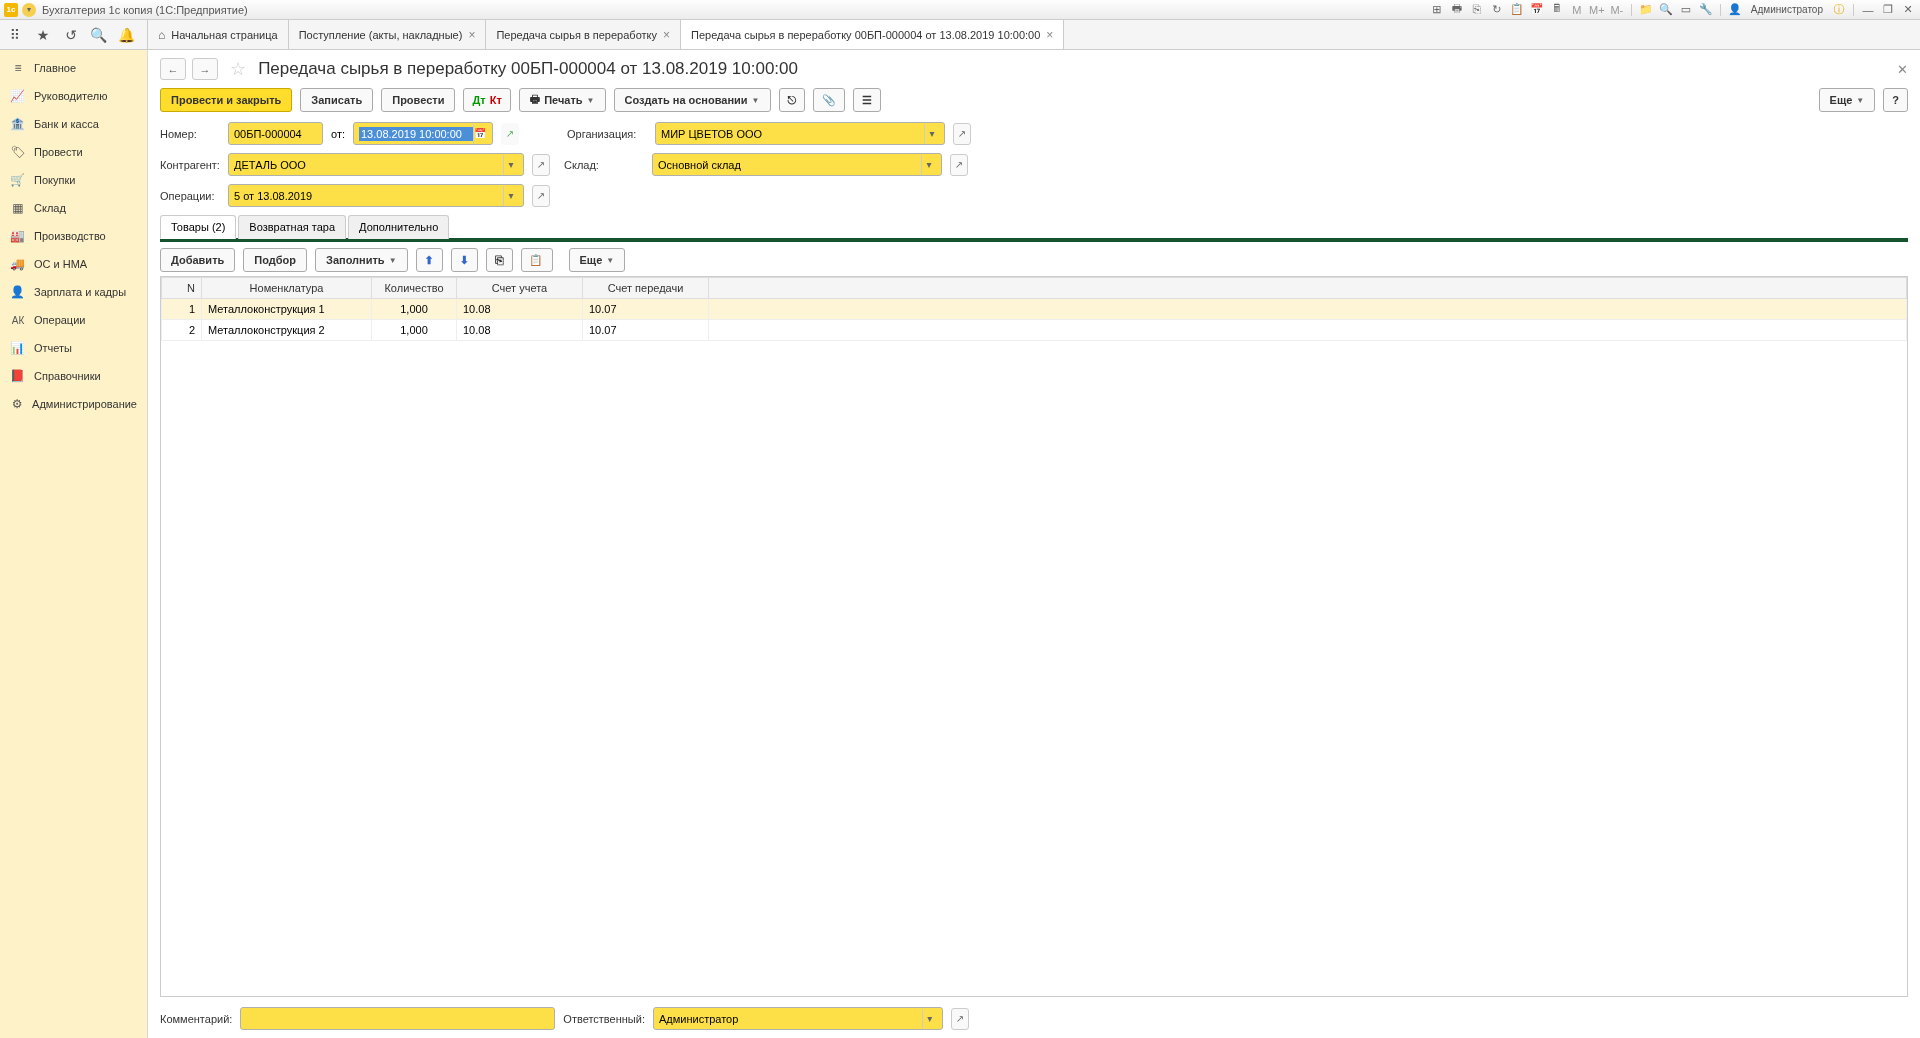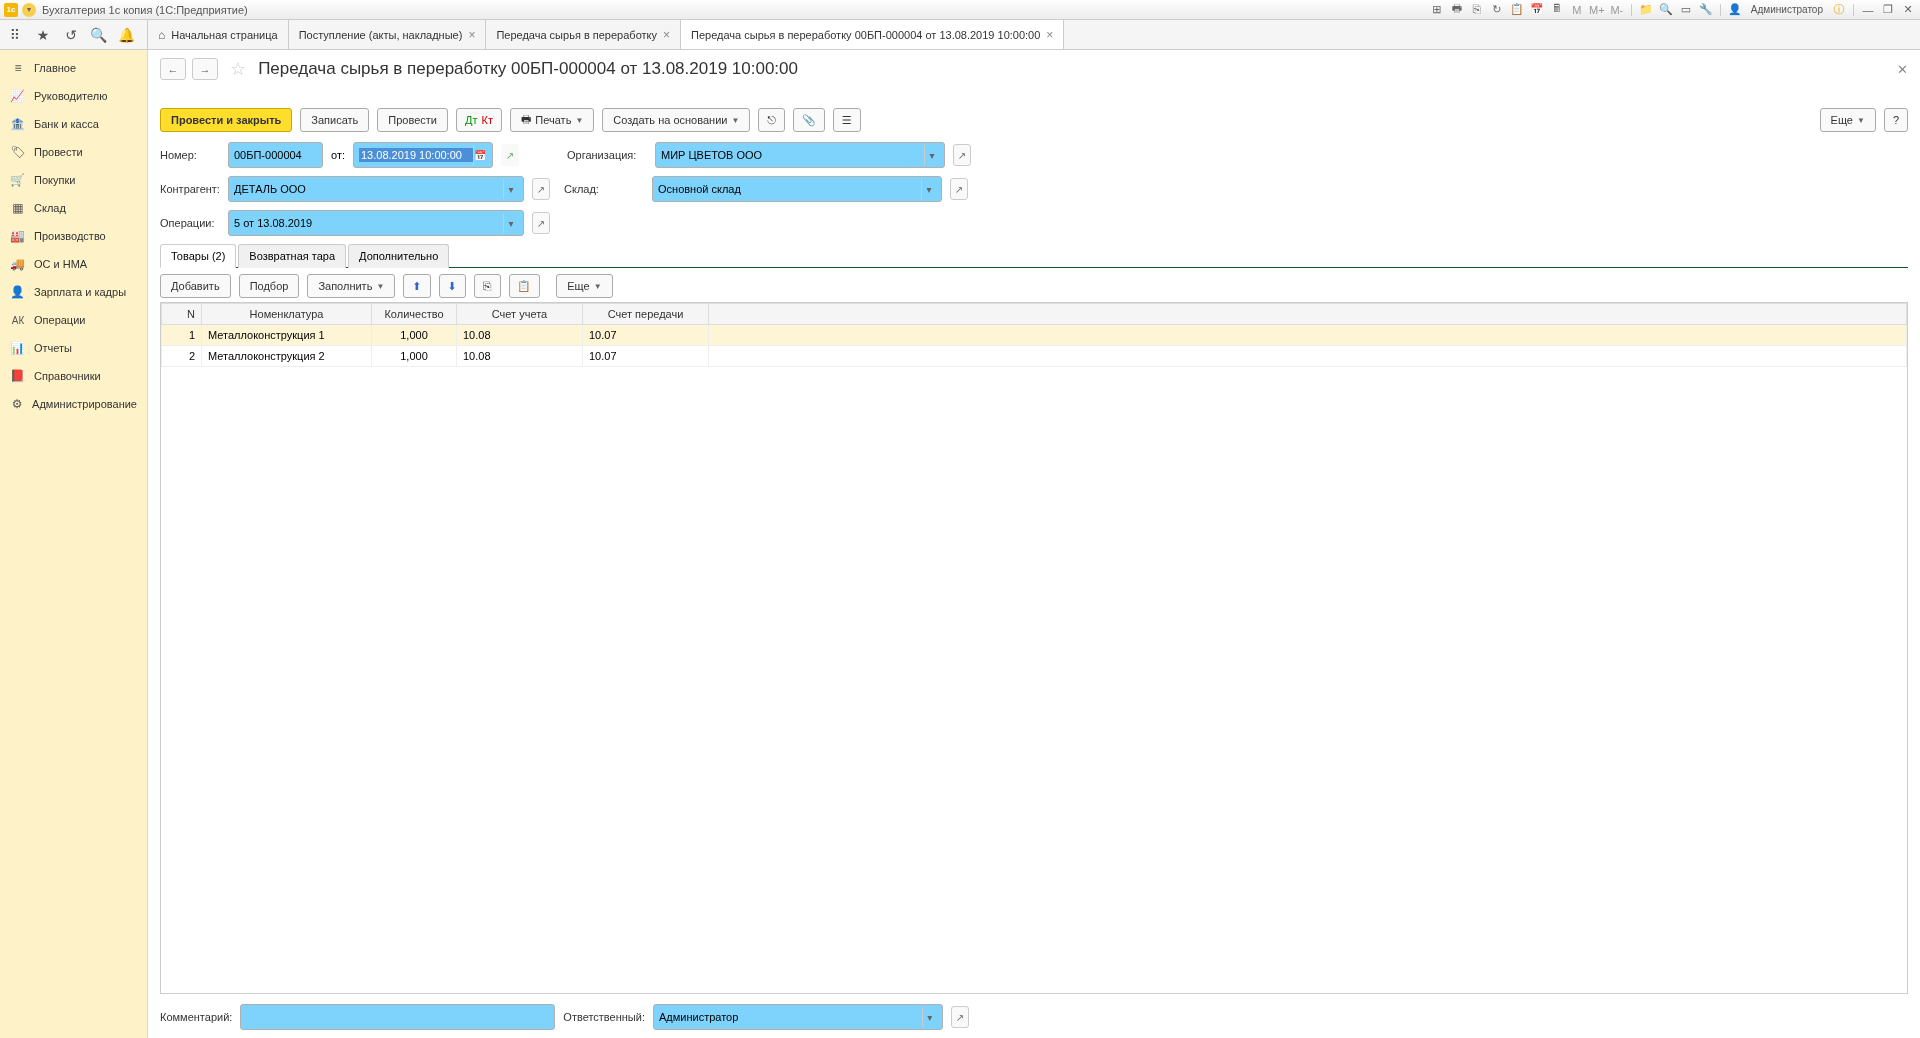--- a/index.html
+++ b/index.html
@@ -38,37 +38,37 @@
 .content { flex: 1; display: flex; flex-direction: column; background: #fff; padding: 8px 12px; }
 
 
 .nav-row { display: flex; align-items: center; gap: 6px; margin-bottom: 8px; }
 .nav-btn { width: 26px; height: 22px; border: 1px solid #ccc; background: #f9f9f9; border-radius: 3px; display: flex; align-items: center; justify-content: center; cursor: pointer; color: #555; }
 .star-icon { font-size: 18px; color: #ccc; margin: 0 6px; }
 .page-title { font-size: 17px; color: #333; }
 .close-page { margin-left: auto; color: #888; cursor: pointer; font-size: 13px; }
 
 
-.btn-row { display: flex; align-items: center; gap: 8px; margin-bottom: 10px; margin-top: 20px; }
-.btn { height: 24px; padding: 0 10px; border: 1px solid #aaa; background: #f9f9f9; border-radius: 3px; cursor: pointer; display: flex; align-items: center; gap: 4px; font-size: 11px; color: #333; }
+.btn-row { display: flex; align-items: center; gap: 8px; margin-bottom: 10px; }
+.btn { height: 24px; padding: 0 10px; border: 1px solid #aaa; background: #f9f9f9; border-radius: 3px; cursor: pointer; display: flex; align-items: center; gap: 4px; font-size: 11px; color: #333; font-weight: bold; }
 .btn.primary { background: #ffdd2d; border-color: #c9a800; font-weight: bold; }
 .btn.icon-only { padding: 0 8px; }
 .btn-row .spacer { flex: 1; }
 .dropdown-arrow { font-size: 8px; color: #666; }
 
 
 .form-row { display: flex; align-items: center; gap: 8px; margin-bottom: 8px; }
 .form-label { color: #333; min-width: 60px; }
-.form-input { height: 23px; border: 1px solid #b0b0b0; border-radius: 3px; padding: 12px 5px; background: #7dd3fc; display: flex; align-items: center; position: relative; }
+.form-input { height: 23px; border: 1px solid #b0b0b0; border-radius: 3px; padding: 4px 5px; background: #fde047; display: flex; align-items: center; position: relative; }
 .form-input input { border: none; outline: none; width: 100%; font-size: 11px; background: transparent; }
 .input-btn { width: 16px; height: 20px; border-left: 1px solid #ccc; display: flex; align-items: center; justify-content: center; cursor: pointer; color: #666; font-size: 10px; }
 .ext-btn { width: 18px; height: 22px; border: 1px solid #ccc; border-radius: 3px; display: flex; align-items: center; justify-content: center; cursor: pointer; font-size: 10px; color: #666; background: #f9f9f9; }
 
 
-.doc-tabs { display: flex; border-bottom: 1px solid #14532d; margin-bottom: 6px; }
+.doc-tabs { display: flex; border-bottom: 4px solid #14532d; margin-bottom: 6px; }
 .doc-tab { padding: 5px 10px; border: 1px solid #ccc; border-bottom: none; background: #f0f0f0; cursor: pointer; border-radius: 3px 3px 0 0; margin-right: 2px; margin-bottom: -1px; }
 .doc-tab.active { background: #fff; border-bottom: 1px solid #fff; }
 
 
 .table-toolbar { display: flex; align-items: center; gap: 8px; margin-bottom: 4px; }
 
 
 .table-wrap { flex: 1; border: 1px solid #ccc; overflow: auto; }
 table { border-collapse: collapse; width: 100%; }
 th { background: #f5f5f5; border: 1px solid #ddd; padding: 4px 6px; text-align: center; font-weight: normal; color: #333; font-size: 11px; }

